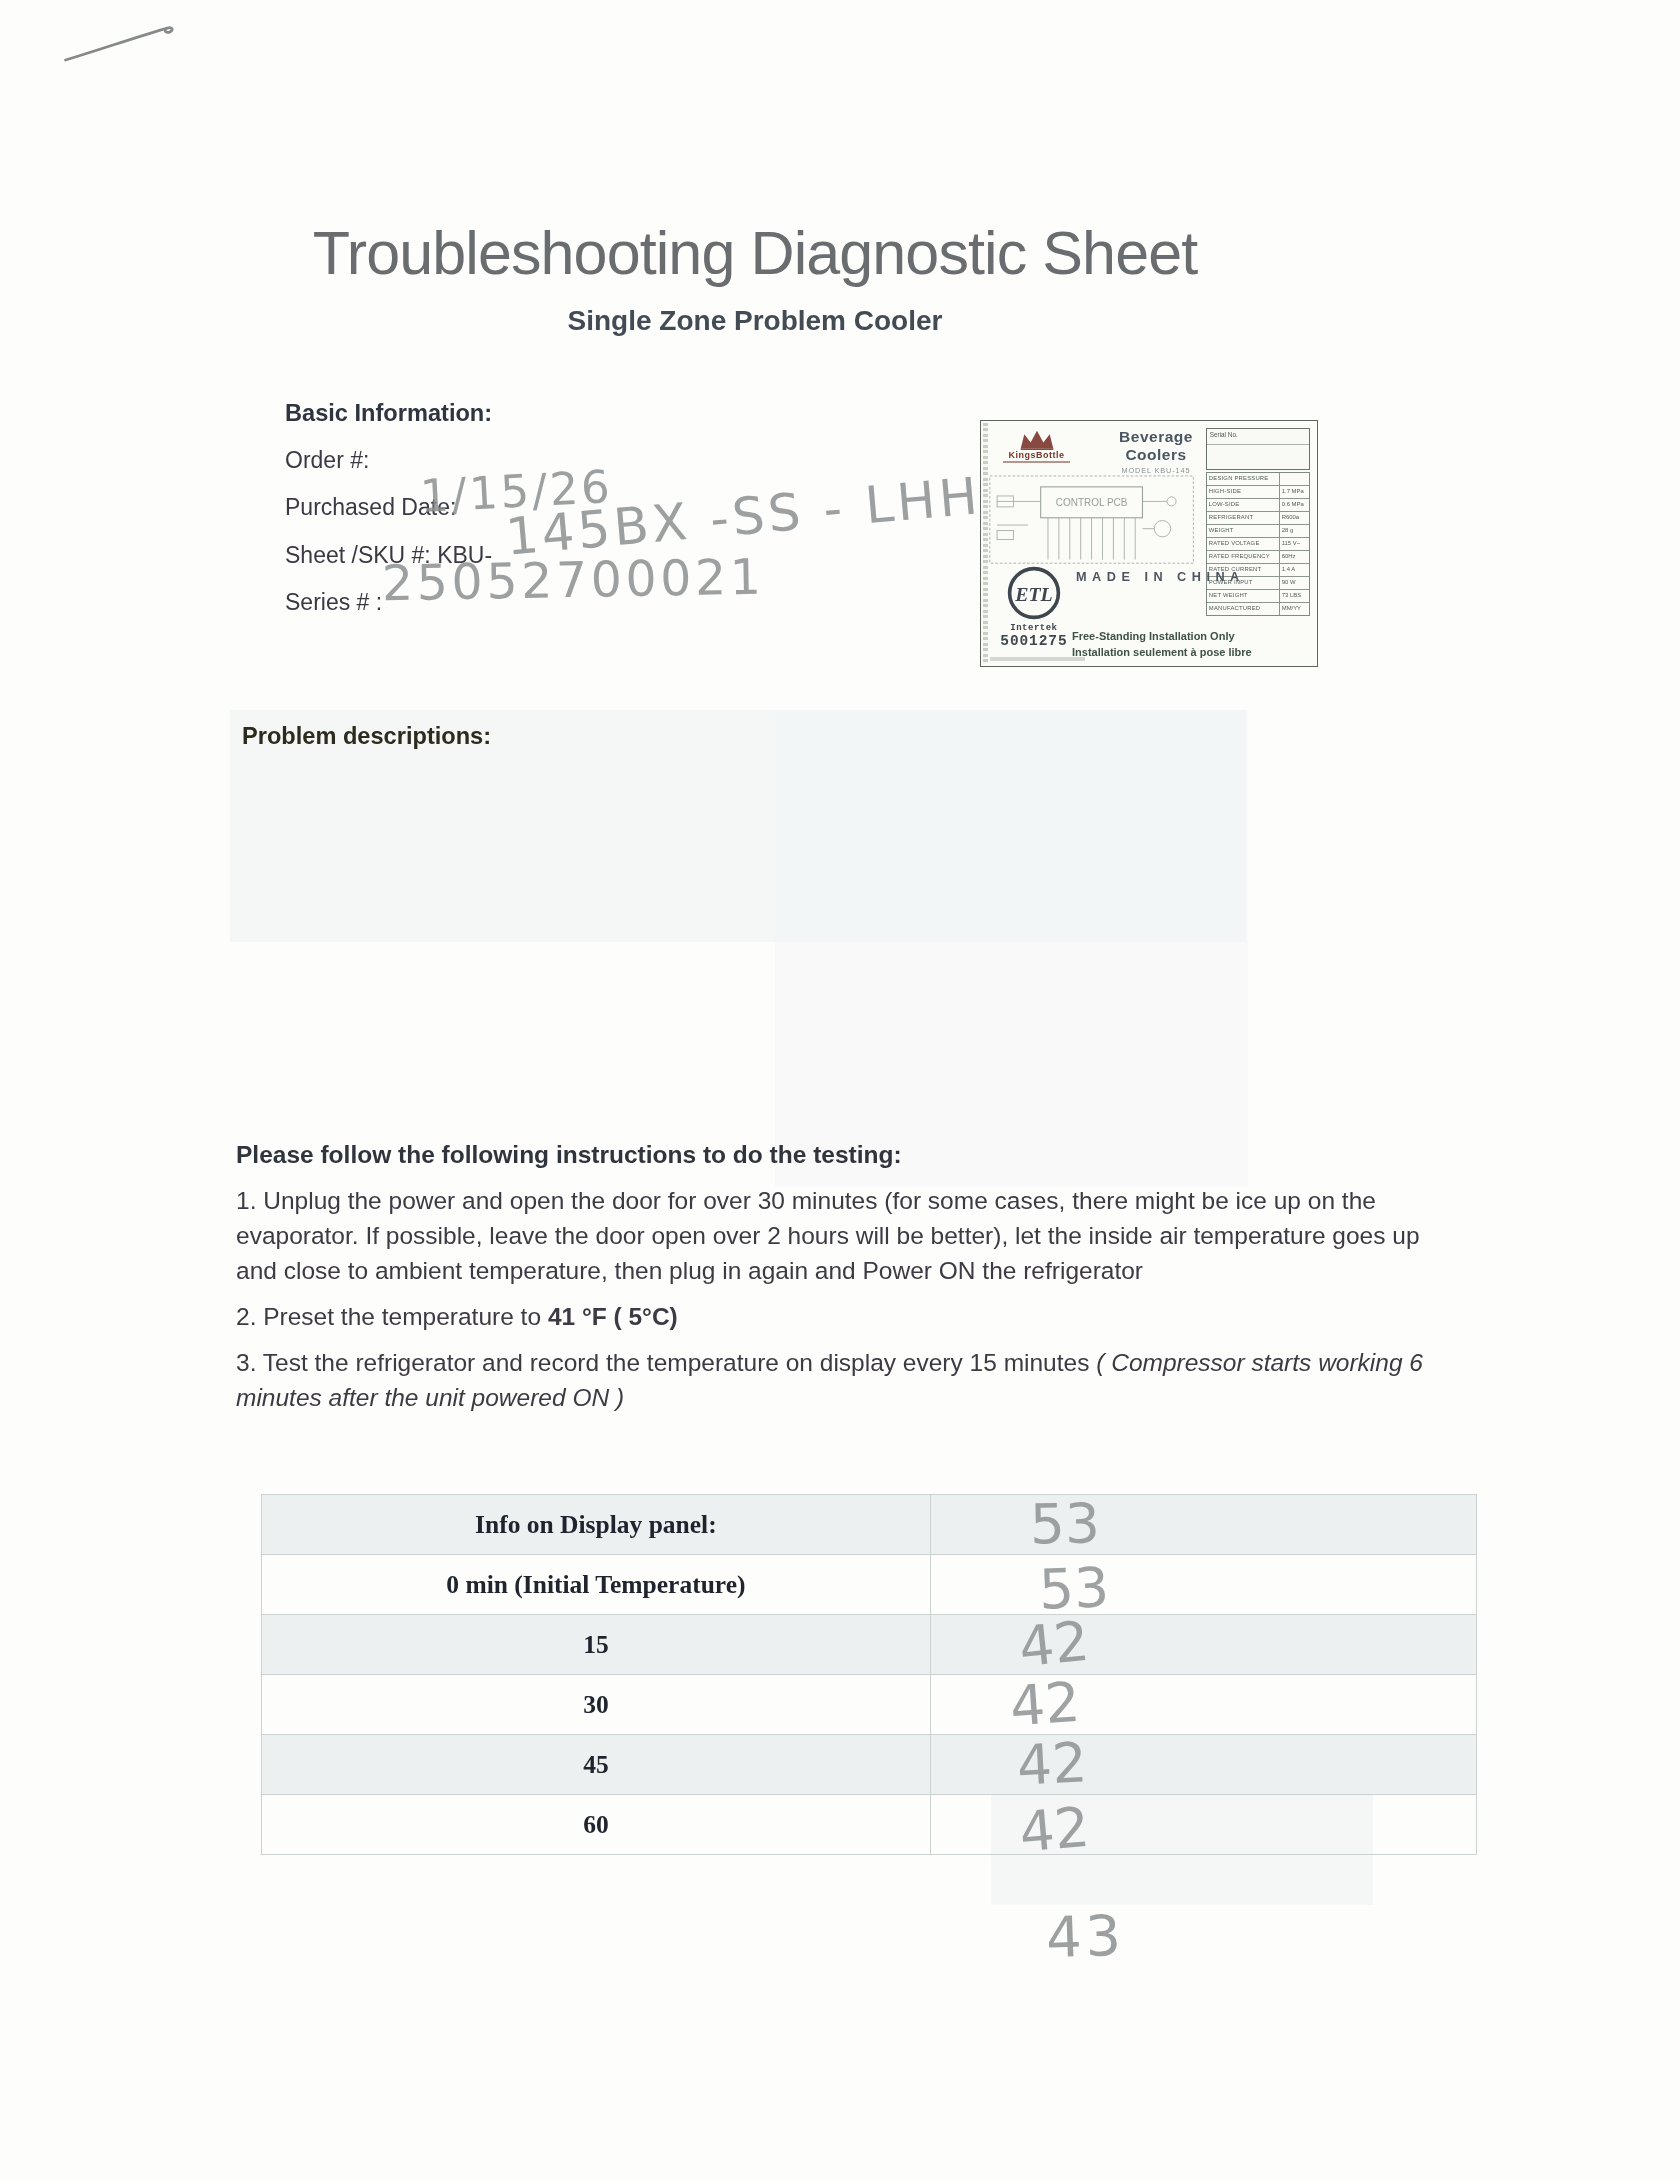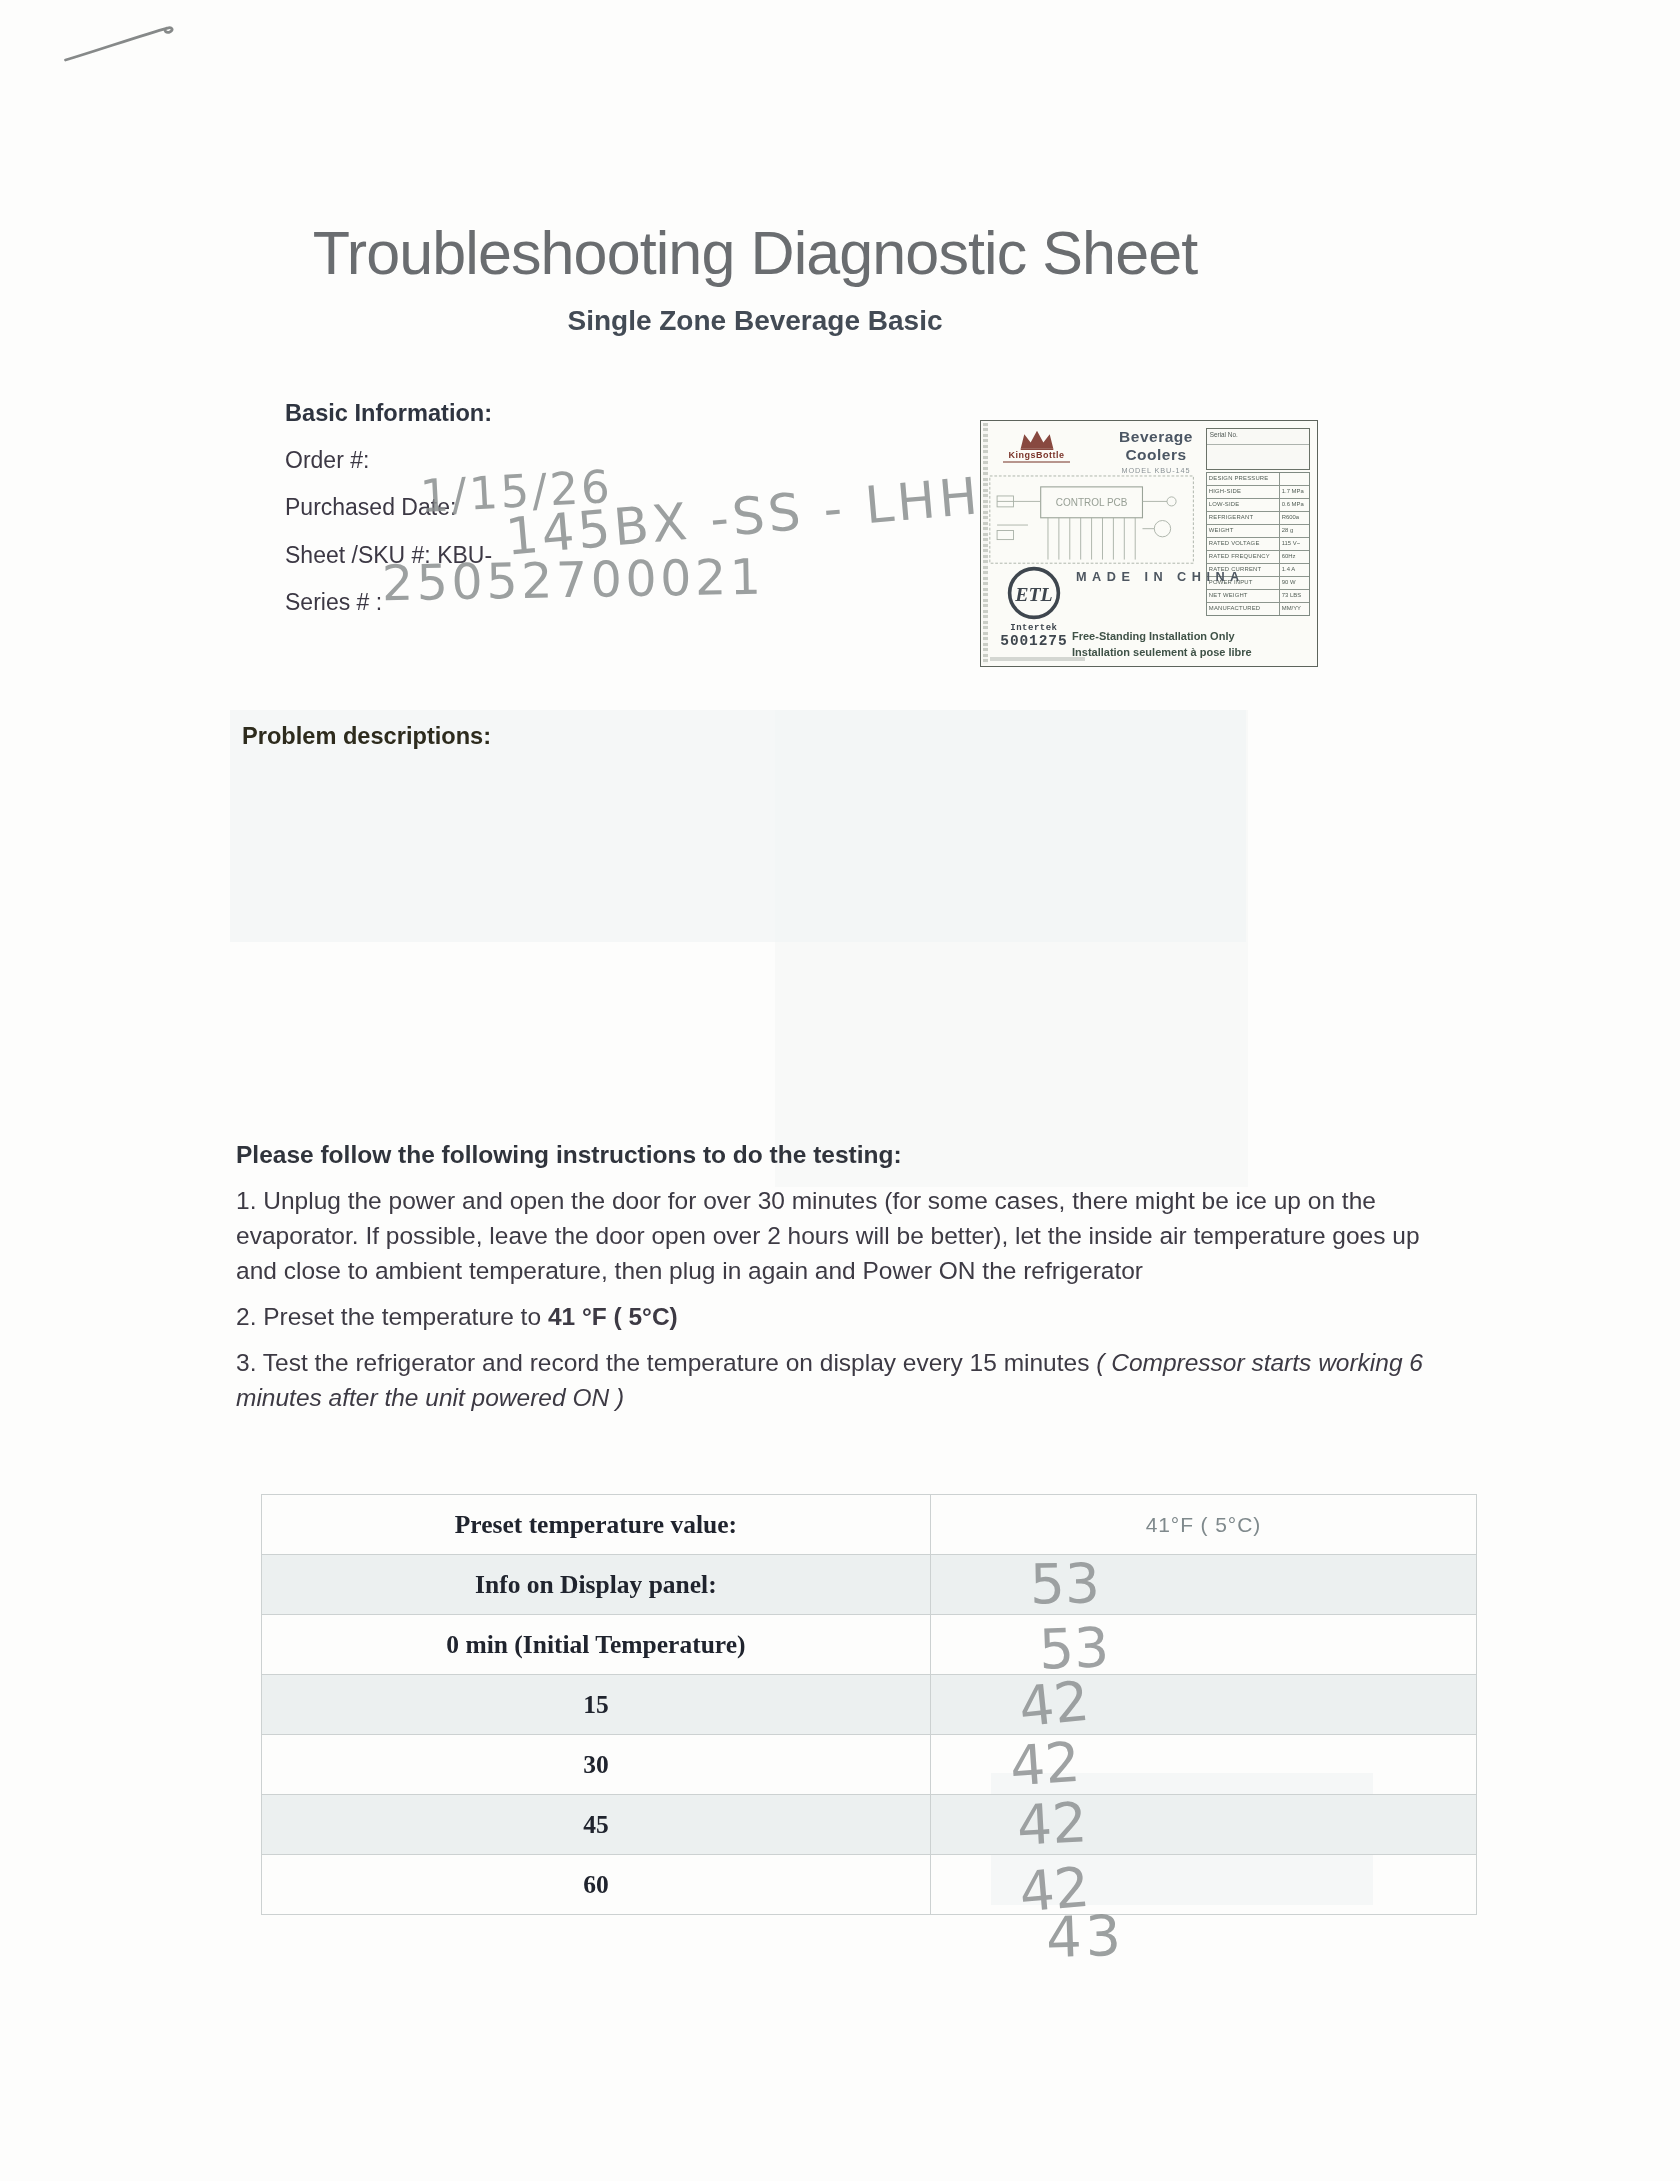--- a/index.html
+++ b/index.html
@@ -104,21 +104,21 @@
 
   <div class="tint tint1"></div>
   <div class="tint tint2"></div>
   <div class="tint tint3"></div>
 
   <svg class="scribble" width="123" height="53" viewBox="0 0 135 58">
     <path d="M6 46 C 34 38, 92 18, 118 11 C 123 9.5, 125 13, 121 15 C 117 17, 113 14, 117 11" stroke="#686b6b" stroke-width="3" fill="none" opacity="0.8" stroke-linecap="round"></path>
   </svg>
 
   <div class="title">Troubleshooting Diagnostic Sheet</div>
-  <div class="subtitle">Single Zone Beverage Basic</div>
+  <div class="subtitle">Single Zone Problem Cooler</div>
 
   <div class="bi b" style="top:400px;">Basic Information:</div>
   <div class="bi" style="top:447px;">Order #:</div>
   <div class="bi" style="top:494px;">Purchased Date:</div>
   <div class="bi" style="top:542px;">Sheet /SKU #: KBU-</div>
   <div class="bi" style="top:589px;">Series # :</div>
 
   <div class="hw hw-date">1/15/26</div>
   <div class="hw hw-model">145BX -SS - LHH</div>
   <div class="hw hw-series">25052700021</div>
@@ -236,26 +236,20 @@
 
   <div class="instructions">
     <p class="head">Please follow the following instructions to do the testing:</p>
     <p>1. Unplug the power and open the door for over 30 minutes (for some cases, there might be ice up on the evaporator. If possible, leave the door open over 2 hours will be better), let the inside air temperature goes up and close to ambient temperature, then plug in again and Power ON the refrigerator</p>
     <p><span>2. Preset the temperature to </span><span class="b">41 °F ( 5°C)</span></p>
     <p><span>3. Test the refrigerator and record the temperature on display every 15 minutes </span><span class="it">( Compressor starts working 6 minutes after the unit powered ON )</span></p>
   </div>
 
   <table class="ttable">
     <tbody>
-      <tr>
-        <td class="c1"><span>Preset temperature value:</span></td>
-        <td>
-            <span class="printed-val">41°F ( 5°C)</span>
-          </td>
-      </tr>
       <tr class="shade">
         <td class="c1"><span>Info on Display panel:</span></td>
         <td><span class="cell-hw" style="margin-left:98px;transform:rotate(-1deg);">53</span></td>
       </tr>
       <tr>
         <td class="c1"><span>0 min (Initial Temperature)</span></td>
         <td><span class="cell-hw" style="margin-left:107px;transform:rotate(-2deg) translateY(4.5px);">53</span></td>
       </tr>
       <tr class="shade">
         <td class="c1"><span>15</span></td>

